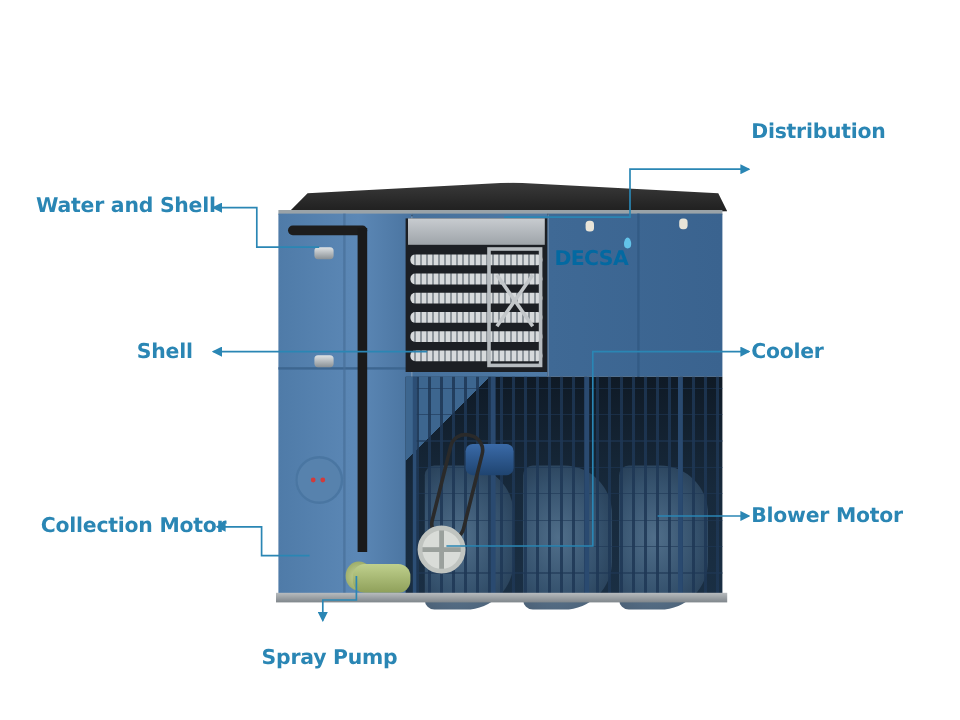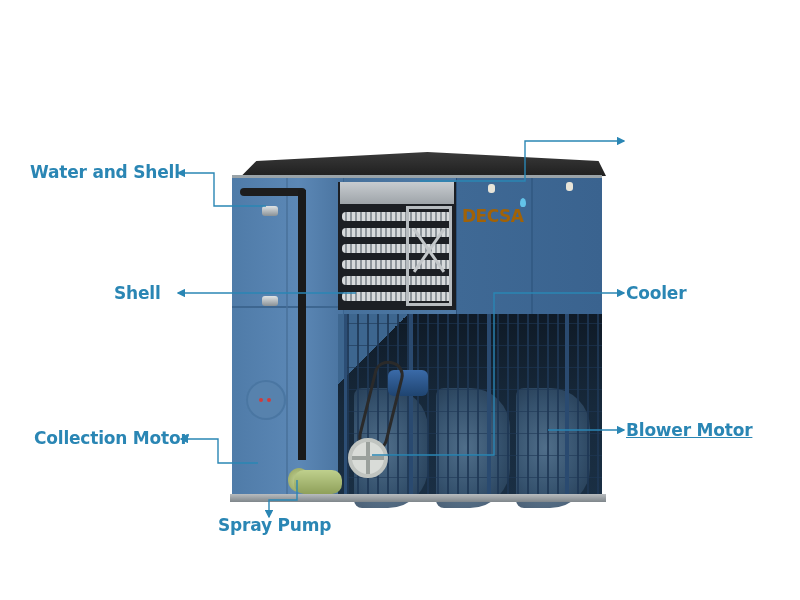--- a/index.html
+++ b/index.html
@@ -122,21 +122,21 @@
       background: linear-gradient(180deg, #bfd08d, #8fa05a); border-radius: 10px;
     }
     .pump-volute {
       position: absolute; left: 62px; top: 318px; width: 22px; height: 24px;
       background: radial-gradient(circle, #c9d79b, #8d9e58); border-radius: 50%;
     }
 
     .logo {
       position: absolute; left: 236px; top: 56px;
       font-family: "DejaVu Sans", sans-serif; font-weight: bold; font-size: 17px;
-      color: #a16207; letter-spacing: -0.5px;
+      color: #0369a1; letter-spacing: -0.5px;
     }
     .logo-drop {
       position: absolute; left: 294px; top: 48px; width: 6px; height: 9px;
       background: #63c3e9; border-radius: 50% 50% 50% 50% / 60% 60% 40% 40%;
     }
     .lug { position: absolute; width: 7px; height: 9px; background: #e8e4d8; border-radius: 3px; }
   </style>
 </head>
 <body>
 
@@ -219,20 +219,21 @@
 
     <polyline points="258,463 218,463 218,439 181,439" marker-end="url(#arr)"></polyline>
 
     <polyline points="548,430 624,430" marker-end="url(#arr)"></polyline>
 
     <polyline points="297,480 297,500 269,500 269,517" marker-end="url(#arr)"></polyline>
   </g>
 </svg>
 
 <div class="label multi" style="left:626px; top:94px;">
+  <div>Distribution</div>
 </div>
 
 <div class="label" style="left:30px; top:162px;">Water and Shell</div>
 <div class="label" style="left:114px; top:283px;">Shell</div>
 <div class="label" style="left:626px; top:283px;">Cooler</div>
 <div class="label" style="left:34px; top:428px;">Collection Motor</div>
-<div class="label" style="left:626px; top:420px;text-decoration:underline;">Blower Motor</div>
-<div class="label" style="left:218px; top:515px;text-align:right;">Spray Pump</div>
+<div class="label" style="left:626px; top:420px;">Blower Motor</div>
+<div class="label" style="left:218px; top:538px;text-align:right;">Spray Pump</div>
 
 </body></html>

